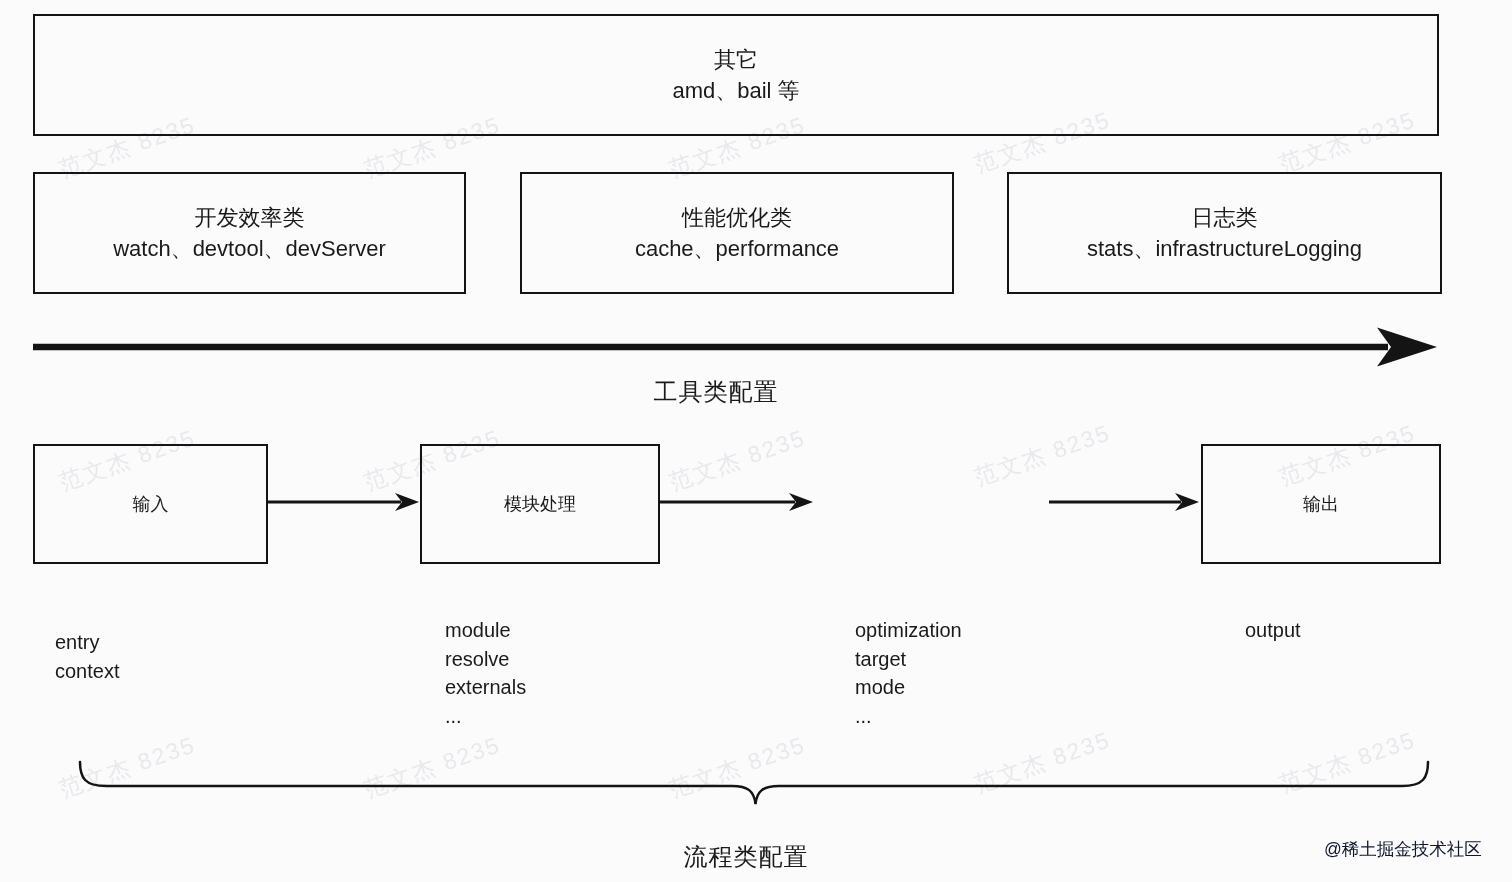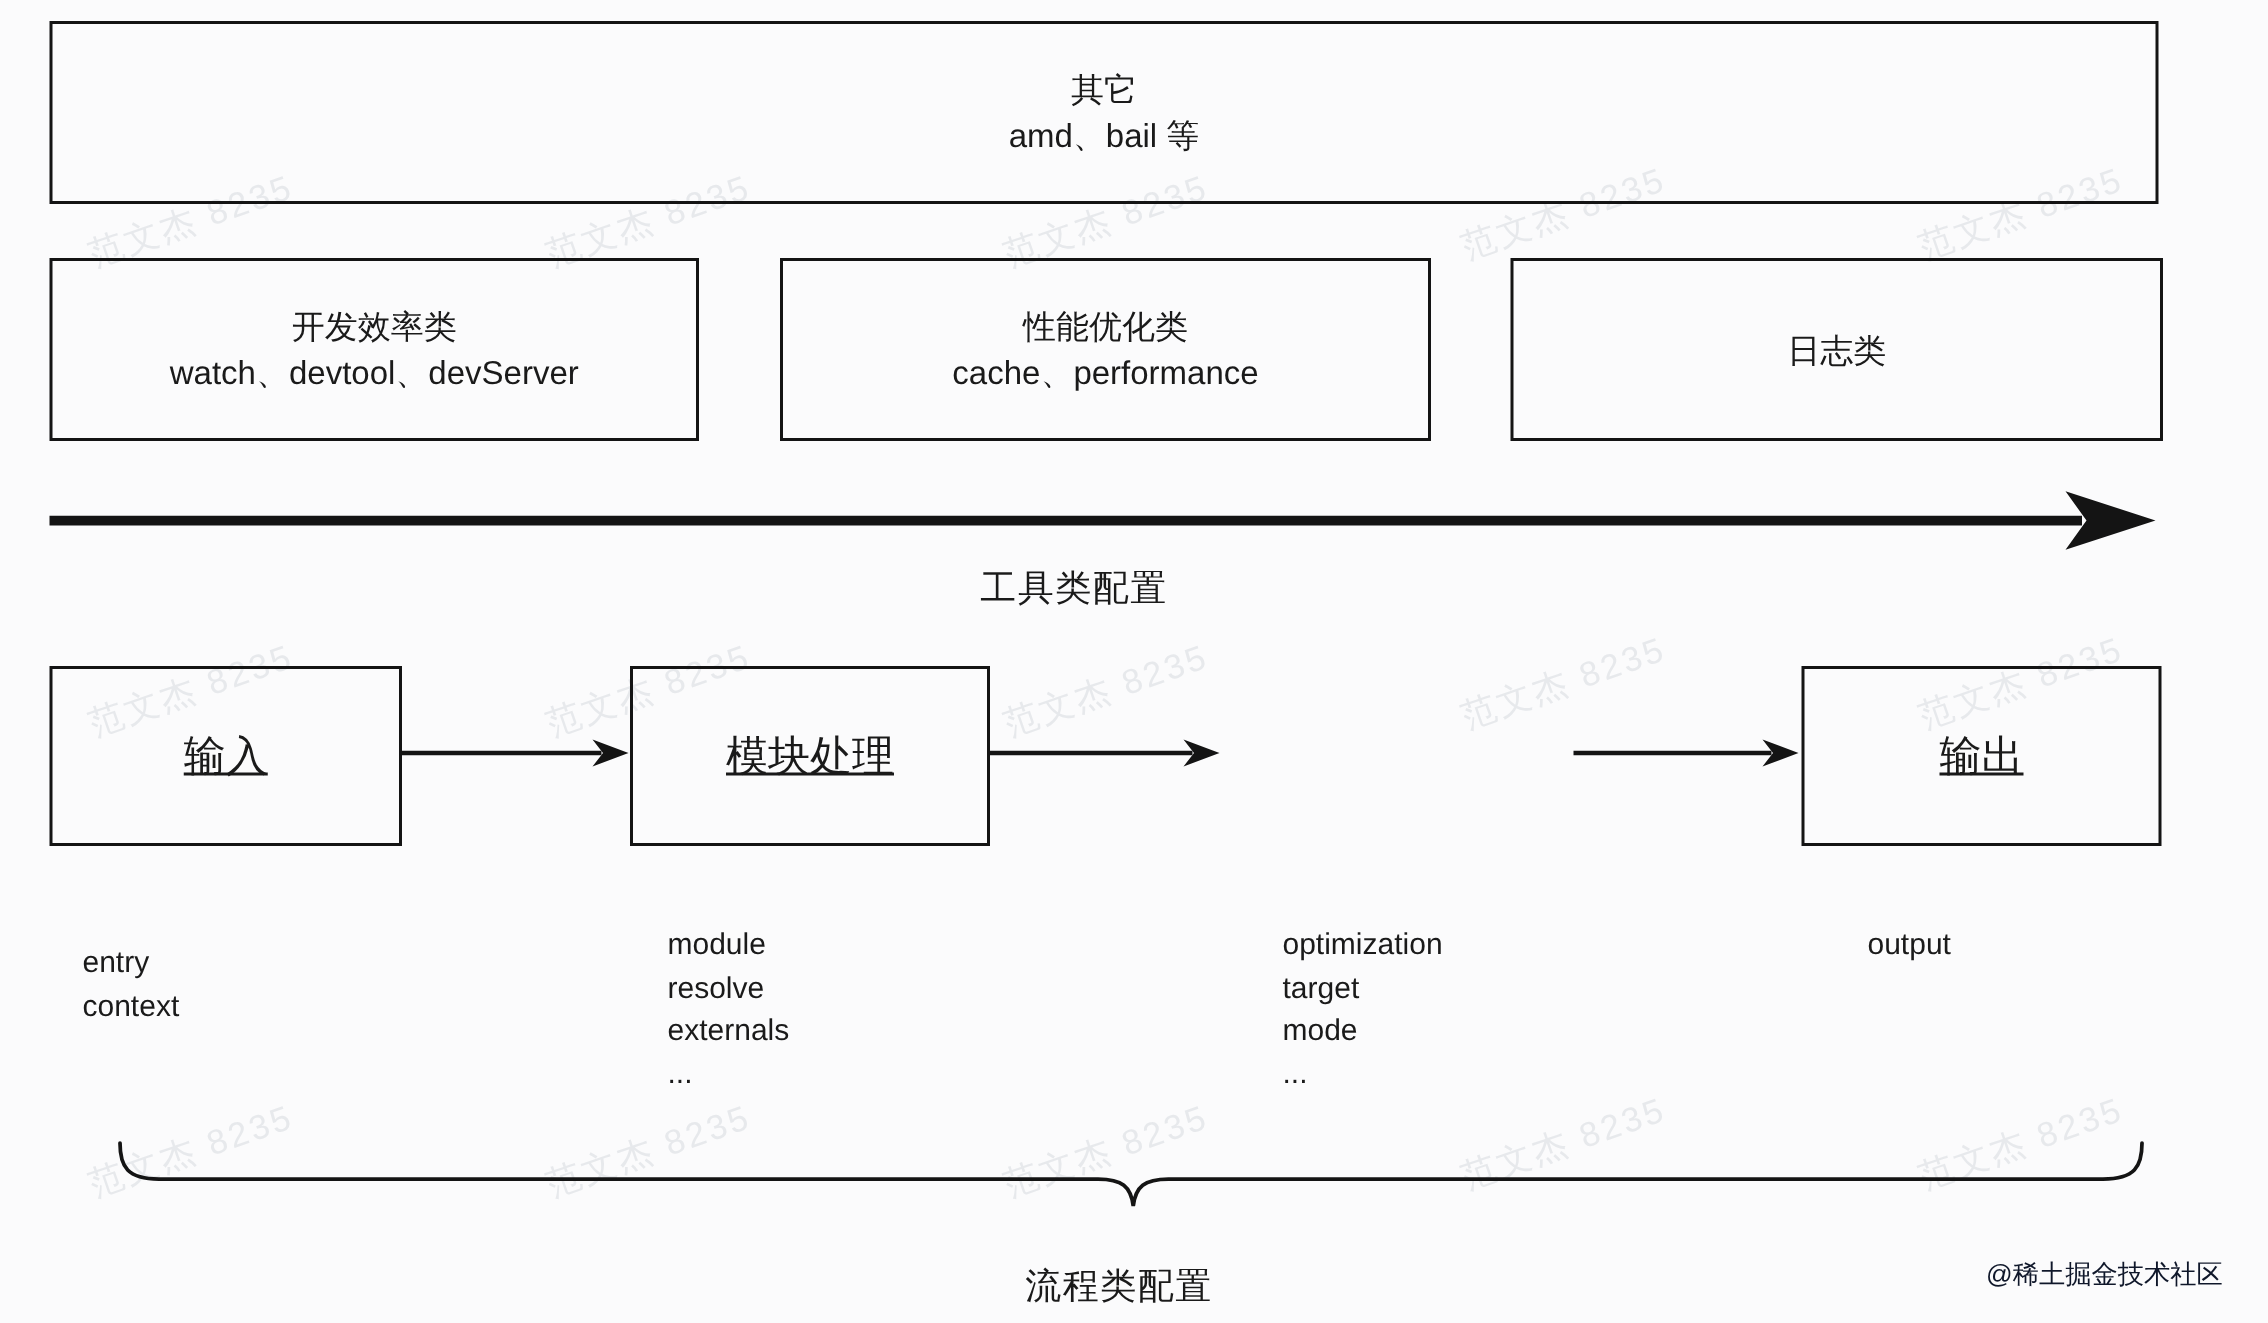--- a/index.html
+++ b/index.html
@@ -15,21 +15,21 @@
     transform:rotate(-19deg);transform-origin:left center;white-space:nowrap;
     user-select:none;
   }
   .box{
     position:absolute;border:2px solid #141414;background:transparent;
     display:flex;flex-direction:column;align-items:center;justify-content:center;
     z-index:2;text-align:center;
   }
   .box .line1{font-size:22px;line-height:31px;}
   .box .line2{font-size:22px;line-height:31px;}
-  .flow-label{font-size:28px;line-height:26px;text-decoration:underline;}
+  .flow-label{font-size:18px;line-height:26px;}
   .axis-label{
     position:absolute;z-index:2;font-size:24px;letter-spacing:1px;white-space:nowrap;
     transform:translateX(-50%);
   }
   .cfg-list{position:absolute;z-index:2;font-size:20px;line-height:28.5px;}
   .overlay{position:absolute;inset:0;z-index:1;pointer-events:none;}
   .credit{
     position:absolute;z-index:2;font-size:17.5px;color:#0f172a;white-space:nowrap;
   }
 </style>
@@ -88,20 +88,21 @@
   <div class="box" style="left:33px;top:172px;width:429px;height:118px">
     <div class="line1">开发效率类</div>
     <div class="line2">watch、devtool、devServer</div>
   </div>
   <div class="box" style="left:520px;top:172px;width:430px;height:118px">
     <div class="line1">性能优化类</div>
     <div class="line2">cache、performance</div>
   </div>
   <div class="box" style="left:1007px;top:172px;width:431px;height:118px">
     <div class="line1">日志类</div>
+    <div class="line2">stats、infrastructureLogging</div>
   </div>
 
   <div class="axis-label" style="left:716px;top:376px">工具类配置</div>
 
   <div class="box" style="left:33px;top:444px;width:231px;height:116px">
     <div class="flow-label">输入</div>
   </div>
   <div class="box" style="left:420px;top:444px;width:236px;height:116px">
     <div class="flow-label">模块处理</div>
   </div>

